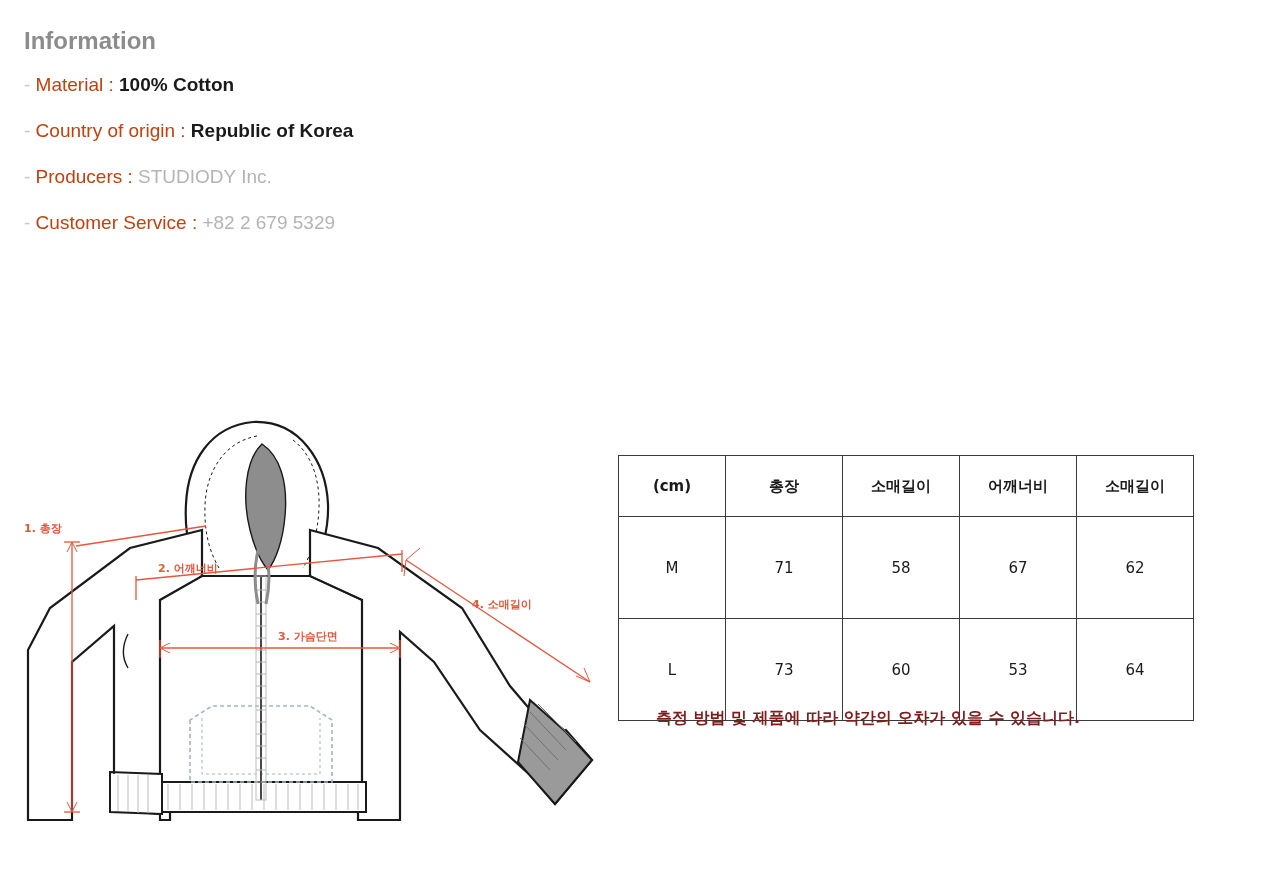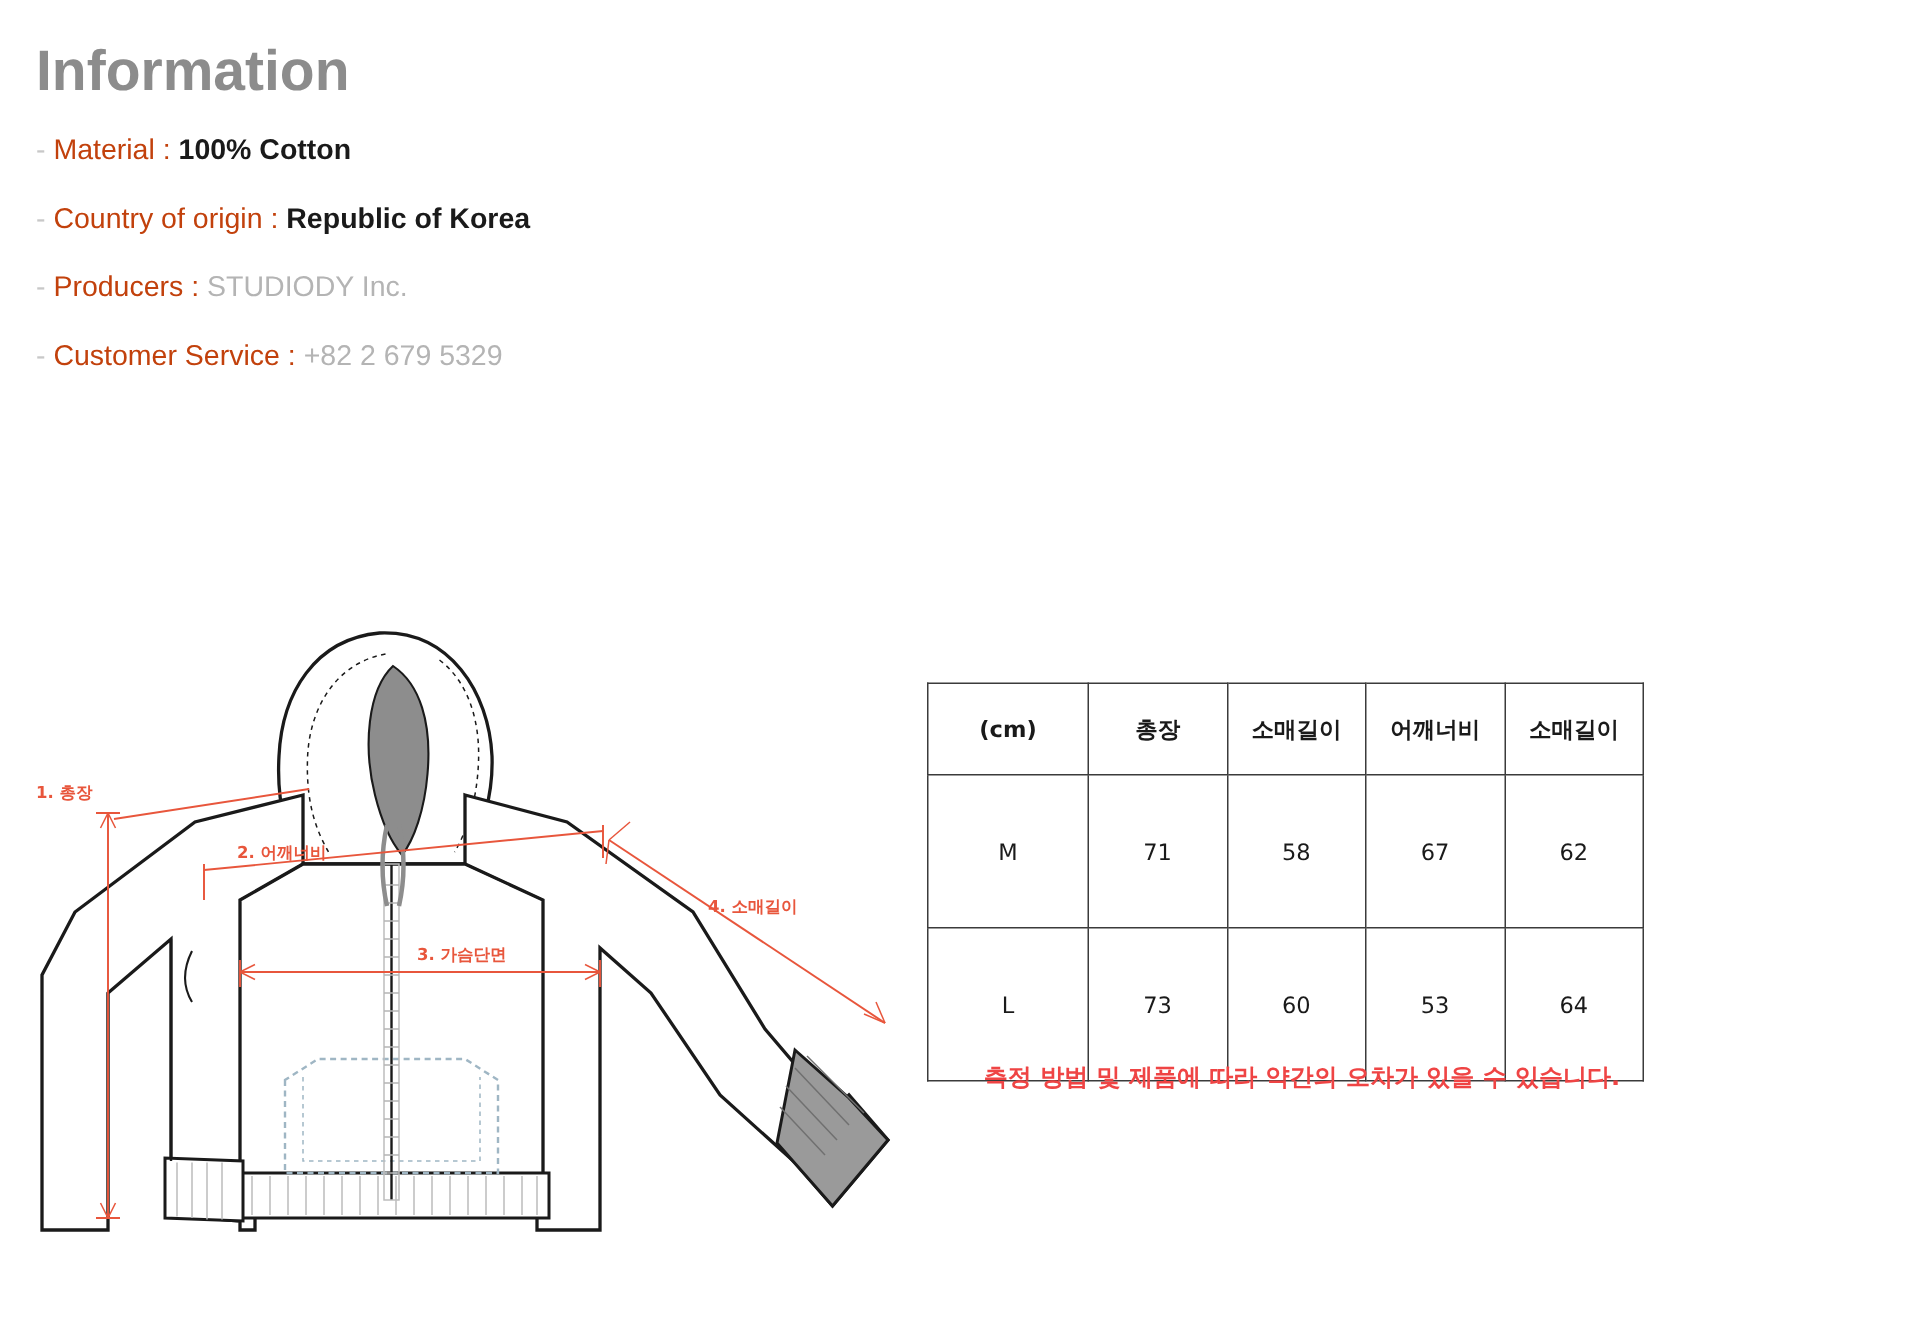--- a/index.html
+++ b/index.html
@@ -17,21 +17,21 @@
   }
 
   
   #info-section {
     position: absolute;
     left: 24px;
     top: 28px;
     width: 620px;
   }
   #info-title {
-    font-size: 38px;
+    font-size: 24px;
     font-weight: bold;
     color: #8c8c8c;
     letter-spacing: 0px;
     margin: 0 0 20px 0;
     line-height: 1.1;
   }
   .info-row {
     font-size: 19px;
     color: #b0b0b0;
     margin-bottom: 23px;
@@ -63,21 +63,21 @@
 
   
   #size-table-wrap {
     position: absolute;
     left: 618px;
     top: 455px;
     width: 490px;
   }
   table.size-table {
     border-collapse: collapse;
-    width: 478px;
+    width: 576px;
     table-layout: fixed;
   }
   table.size-table th,
   table.size-table td {
     border: 1px solid #3b3b3b;
     text-align: center;
     vertical-align: middle;
     font-size: 15px;
     color: #1a1a1a;
     font-family: "DejaVu Sans", "Liberation Sans", sans-serif;
@@ -92,21 +92,21 @@
   }
   table.size-table .col-unit { width: 104px; }
   #table-note {
     position: absolute;
     left: 618px;
     top: 708px;
     width: 500px;
     text-align: center;
     font-size: 16px;
     font-weight: bold;
-    color: #ef4444;
+    color: #7f1d1d;
     font-family: "DejaVu Sans", "Liberation Sans", sans-serif;
     white-space: nowrap;
   }
 </style>
 </head>
 <body>
 
 <div id="info-section">
   <h1 id="info-title">Information</h1>
 

